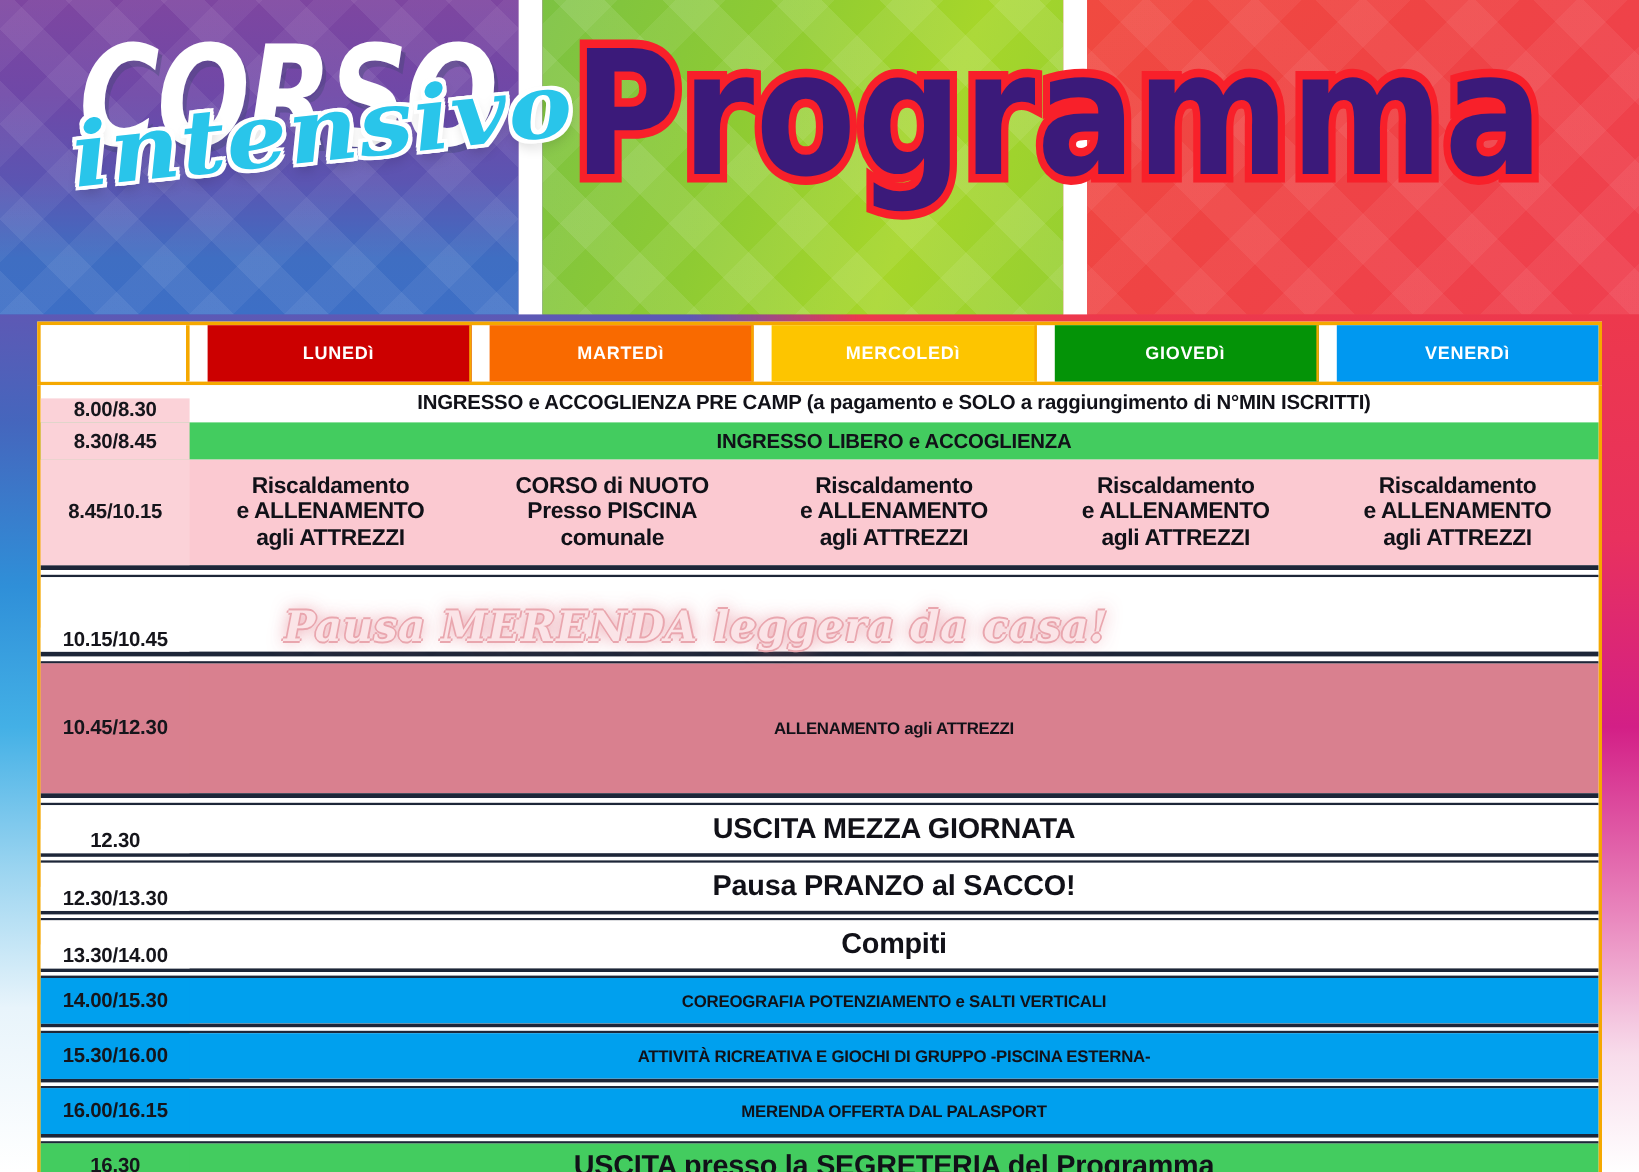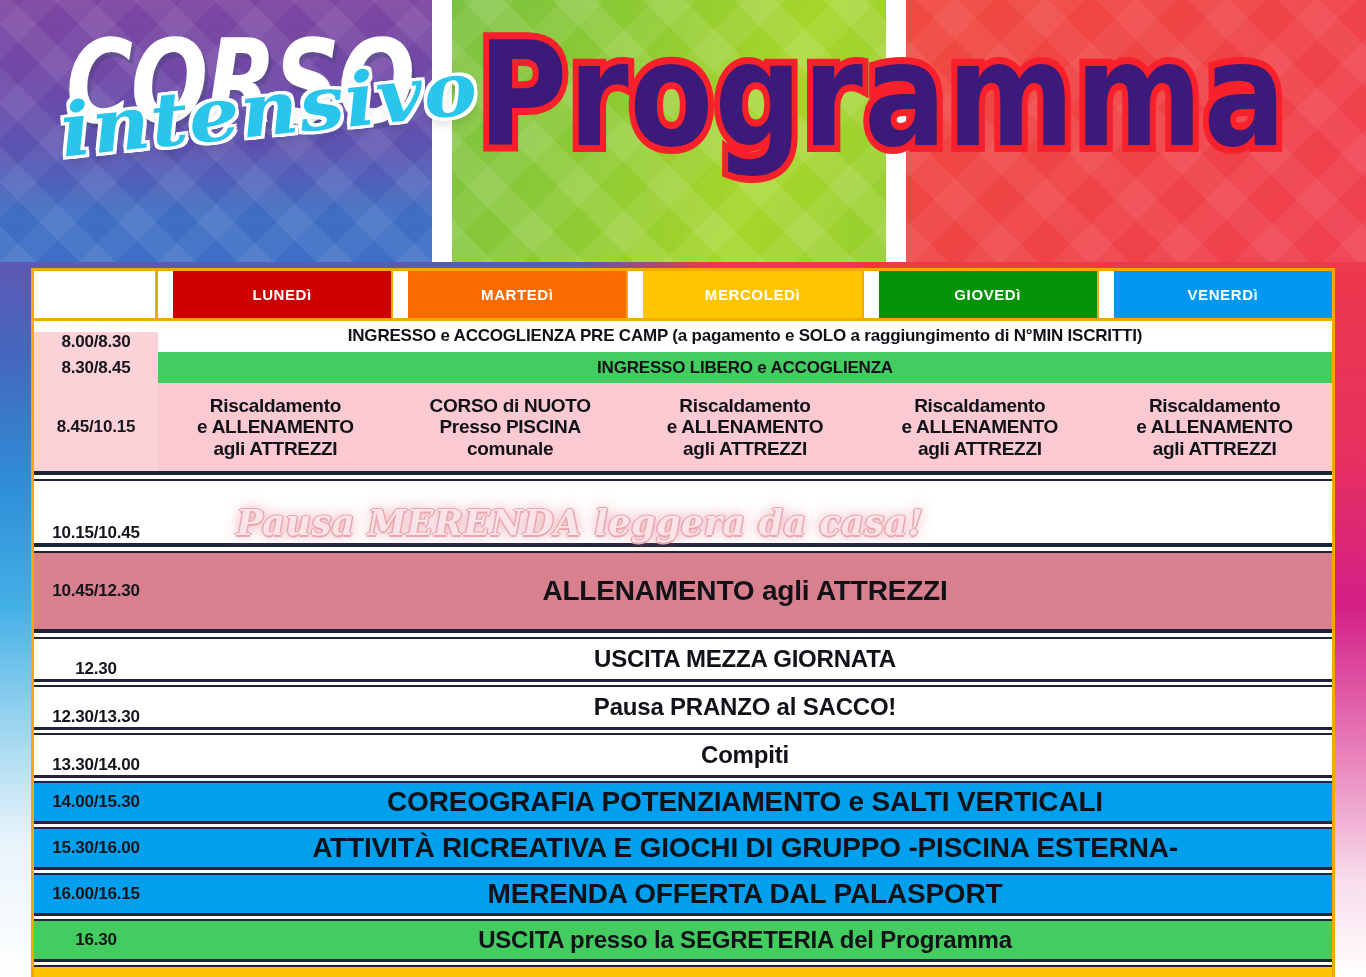--- a/index.html
+++ b/index.html
@@ -214,21 +214,21 @@
   .r-green { background: #43cc5f; }
   .r-pink  { background: #fbc9d1; }
   .r-rose  { background: #d9808f; }
   .r-blue  { background: #00a0ee; }
   .r-gold  { background: #fcc300; }
 
   .h38 { height: 31px; }
   .h44 { height: 38px; }
   .h90 { height: 88px; }
   .h66 { height: 62px; }
-  .h84 { height: 76px; }
+  .h84 { height: 108px; }
   .h40 { height: 40px; }
 
   
   .fivecol { display: flex; flex: 1; align-items: center; }
   .fivecol .cell {
     flex: 1;
     display: flex;
     align-items: center;
     justify-content: center;
     text-align: center;
@@ -250,21 +250,21 @@
     font-weight: 700;
     font-size: 35px;
     color: #fbe4e7;
     letter-spacing: 0.5px;
     text-shadow:
       -1.5px 0 0 #e9a6ae, 1.5px 0 0 #e9a6ae, 0 -1.5px 0 #e9a6ae, 0 1.5px 0 #e9a6ae,
       0 0 14px rgba(226,120,135,0.85);
     padding-right: 330px;
   }
 
-  .big { font-size: 28px; }
+  .big { font-size: 14px; }
   .mid { font-size: 24px; }
   .sm  { font-size: 17px; }
 </style>
 </head>
 <body>
 
 <div id="poster">
 
   <div class="banner">
     <div class="panel panel-purple"></div>

